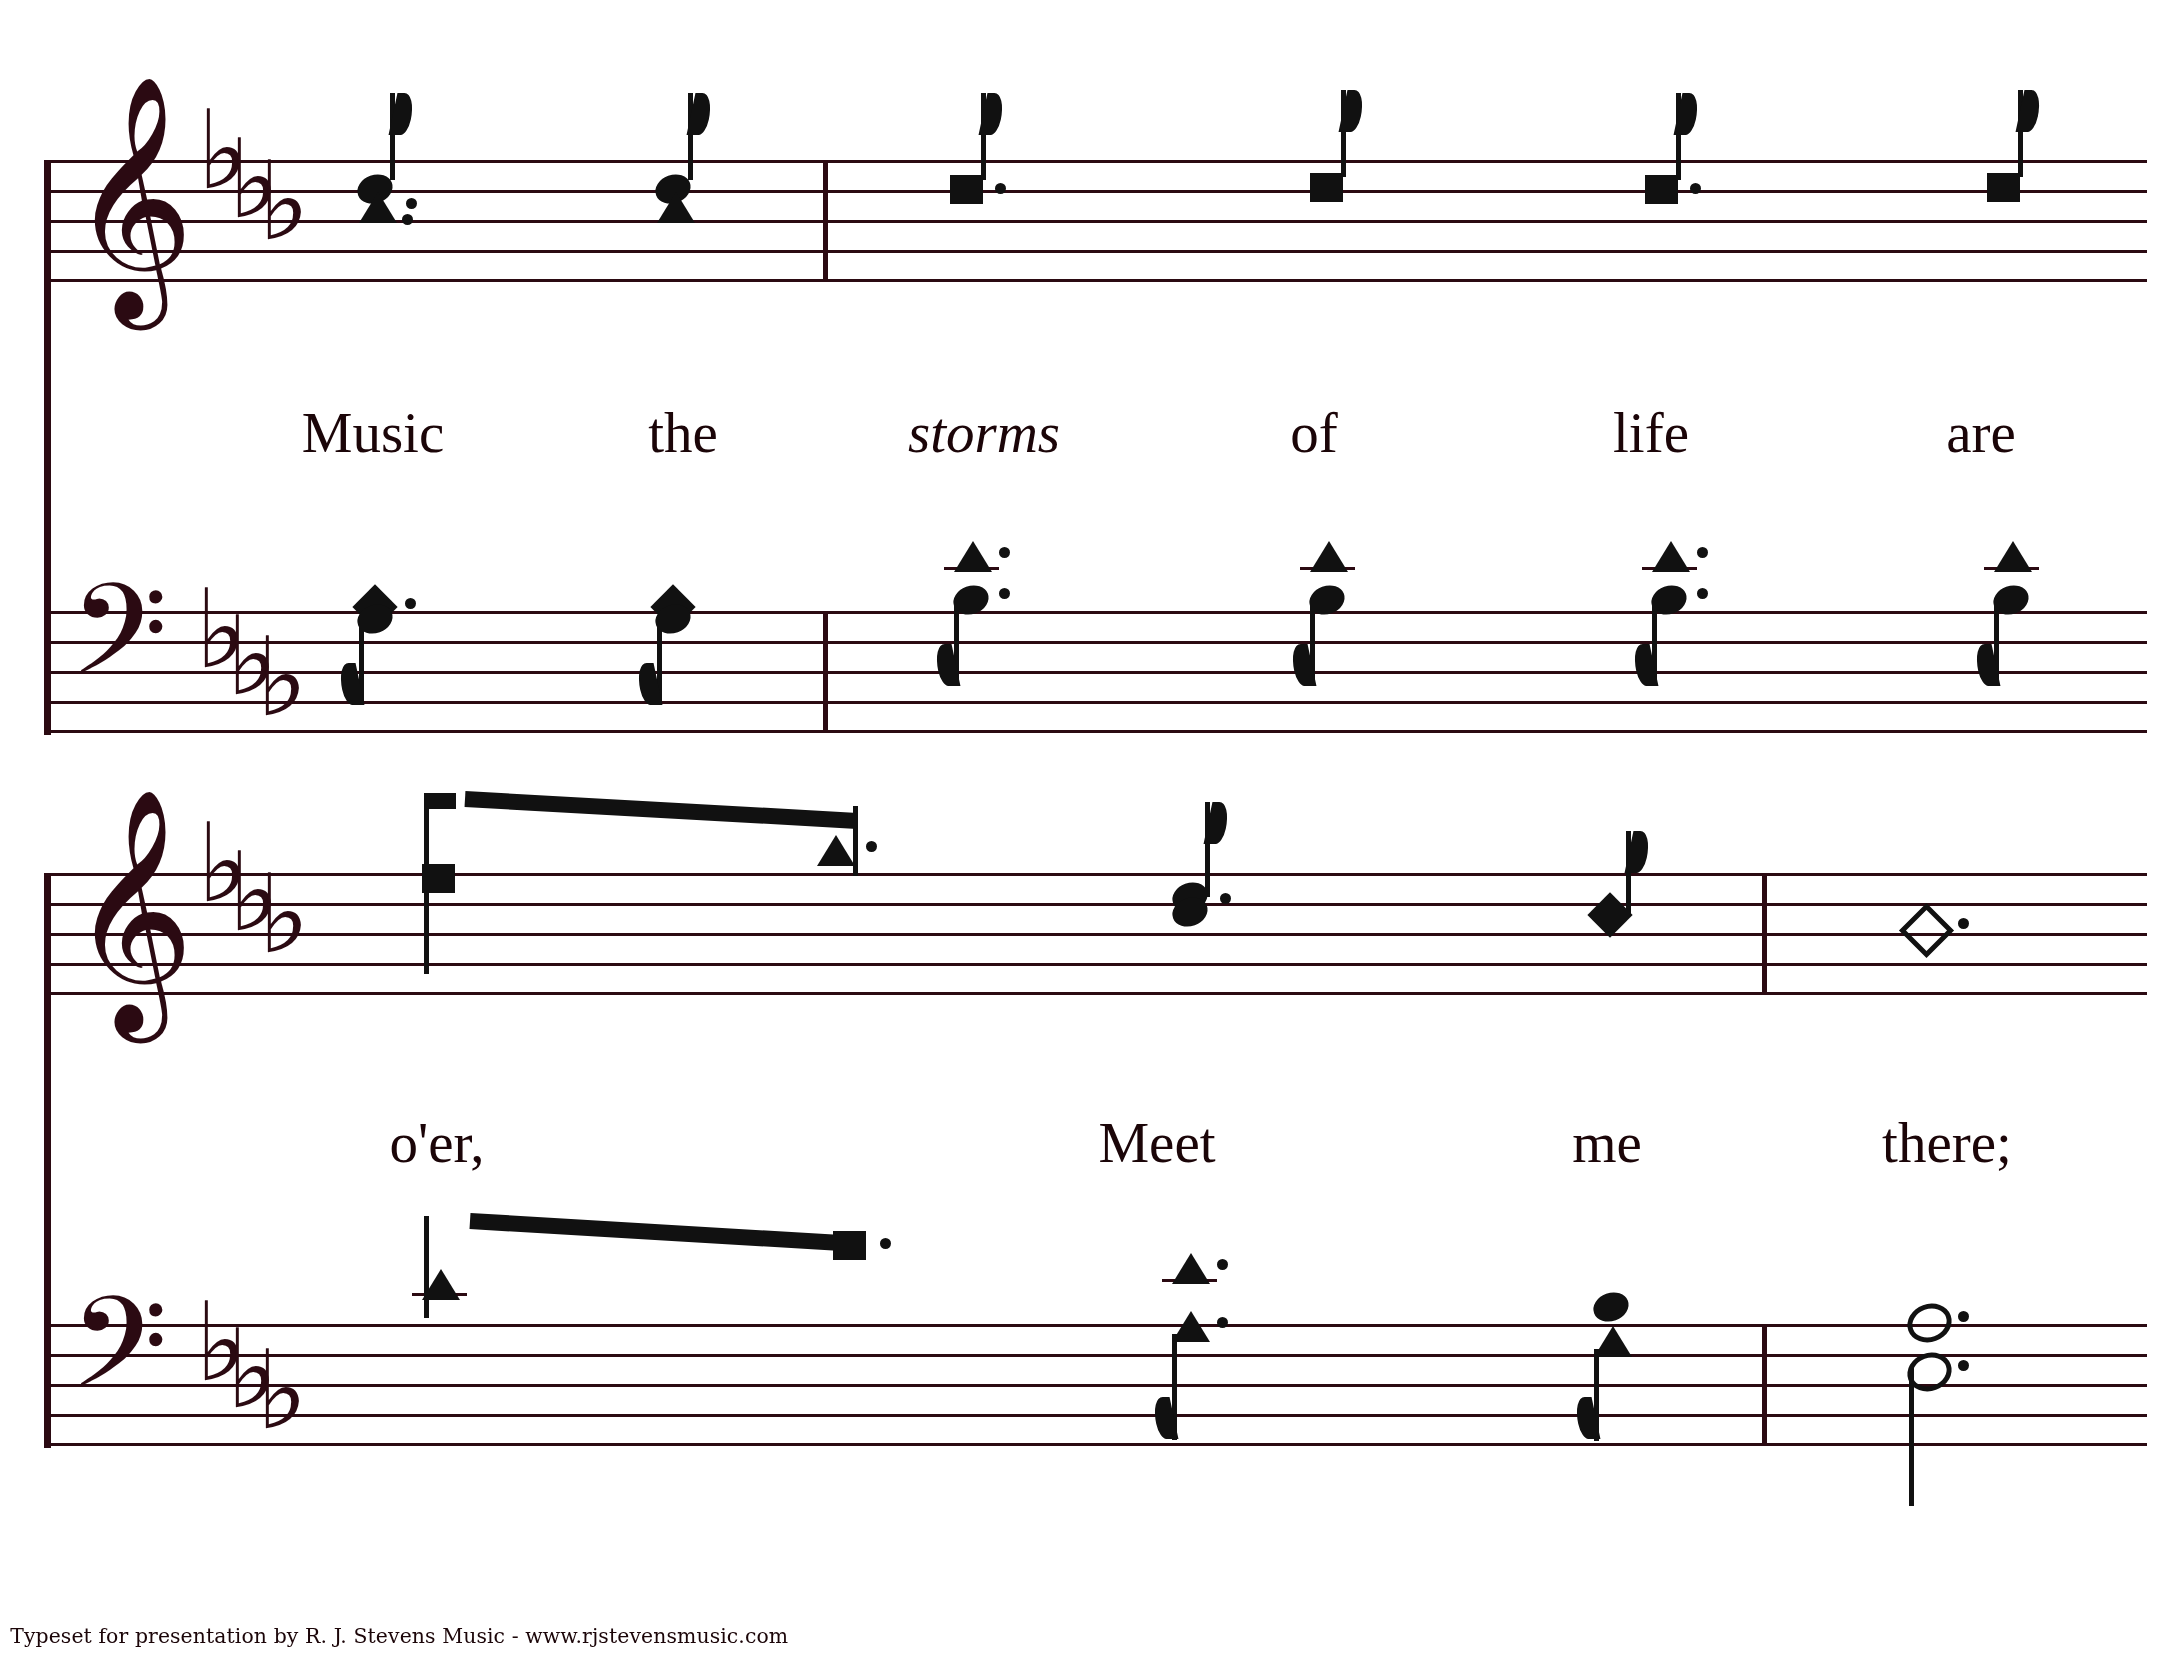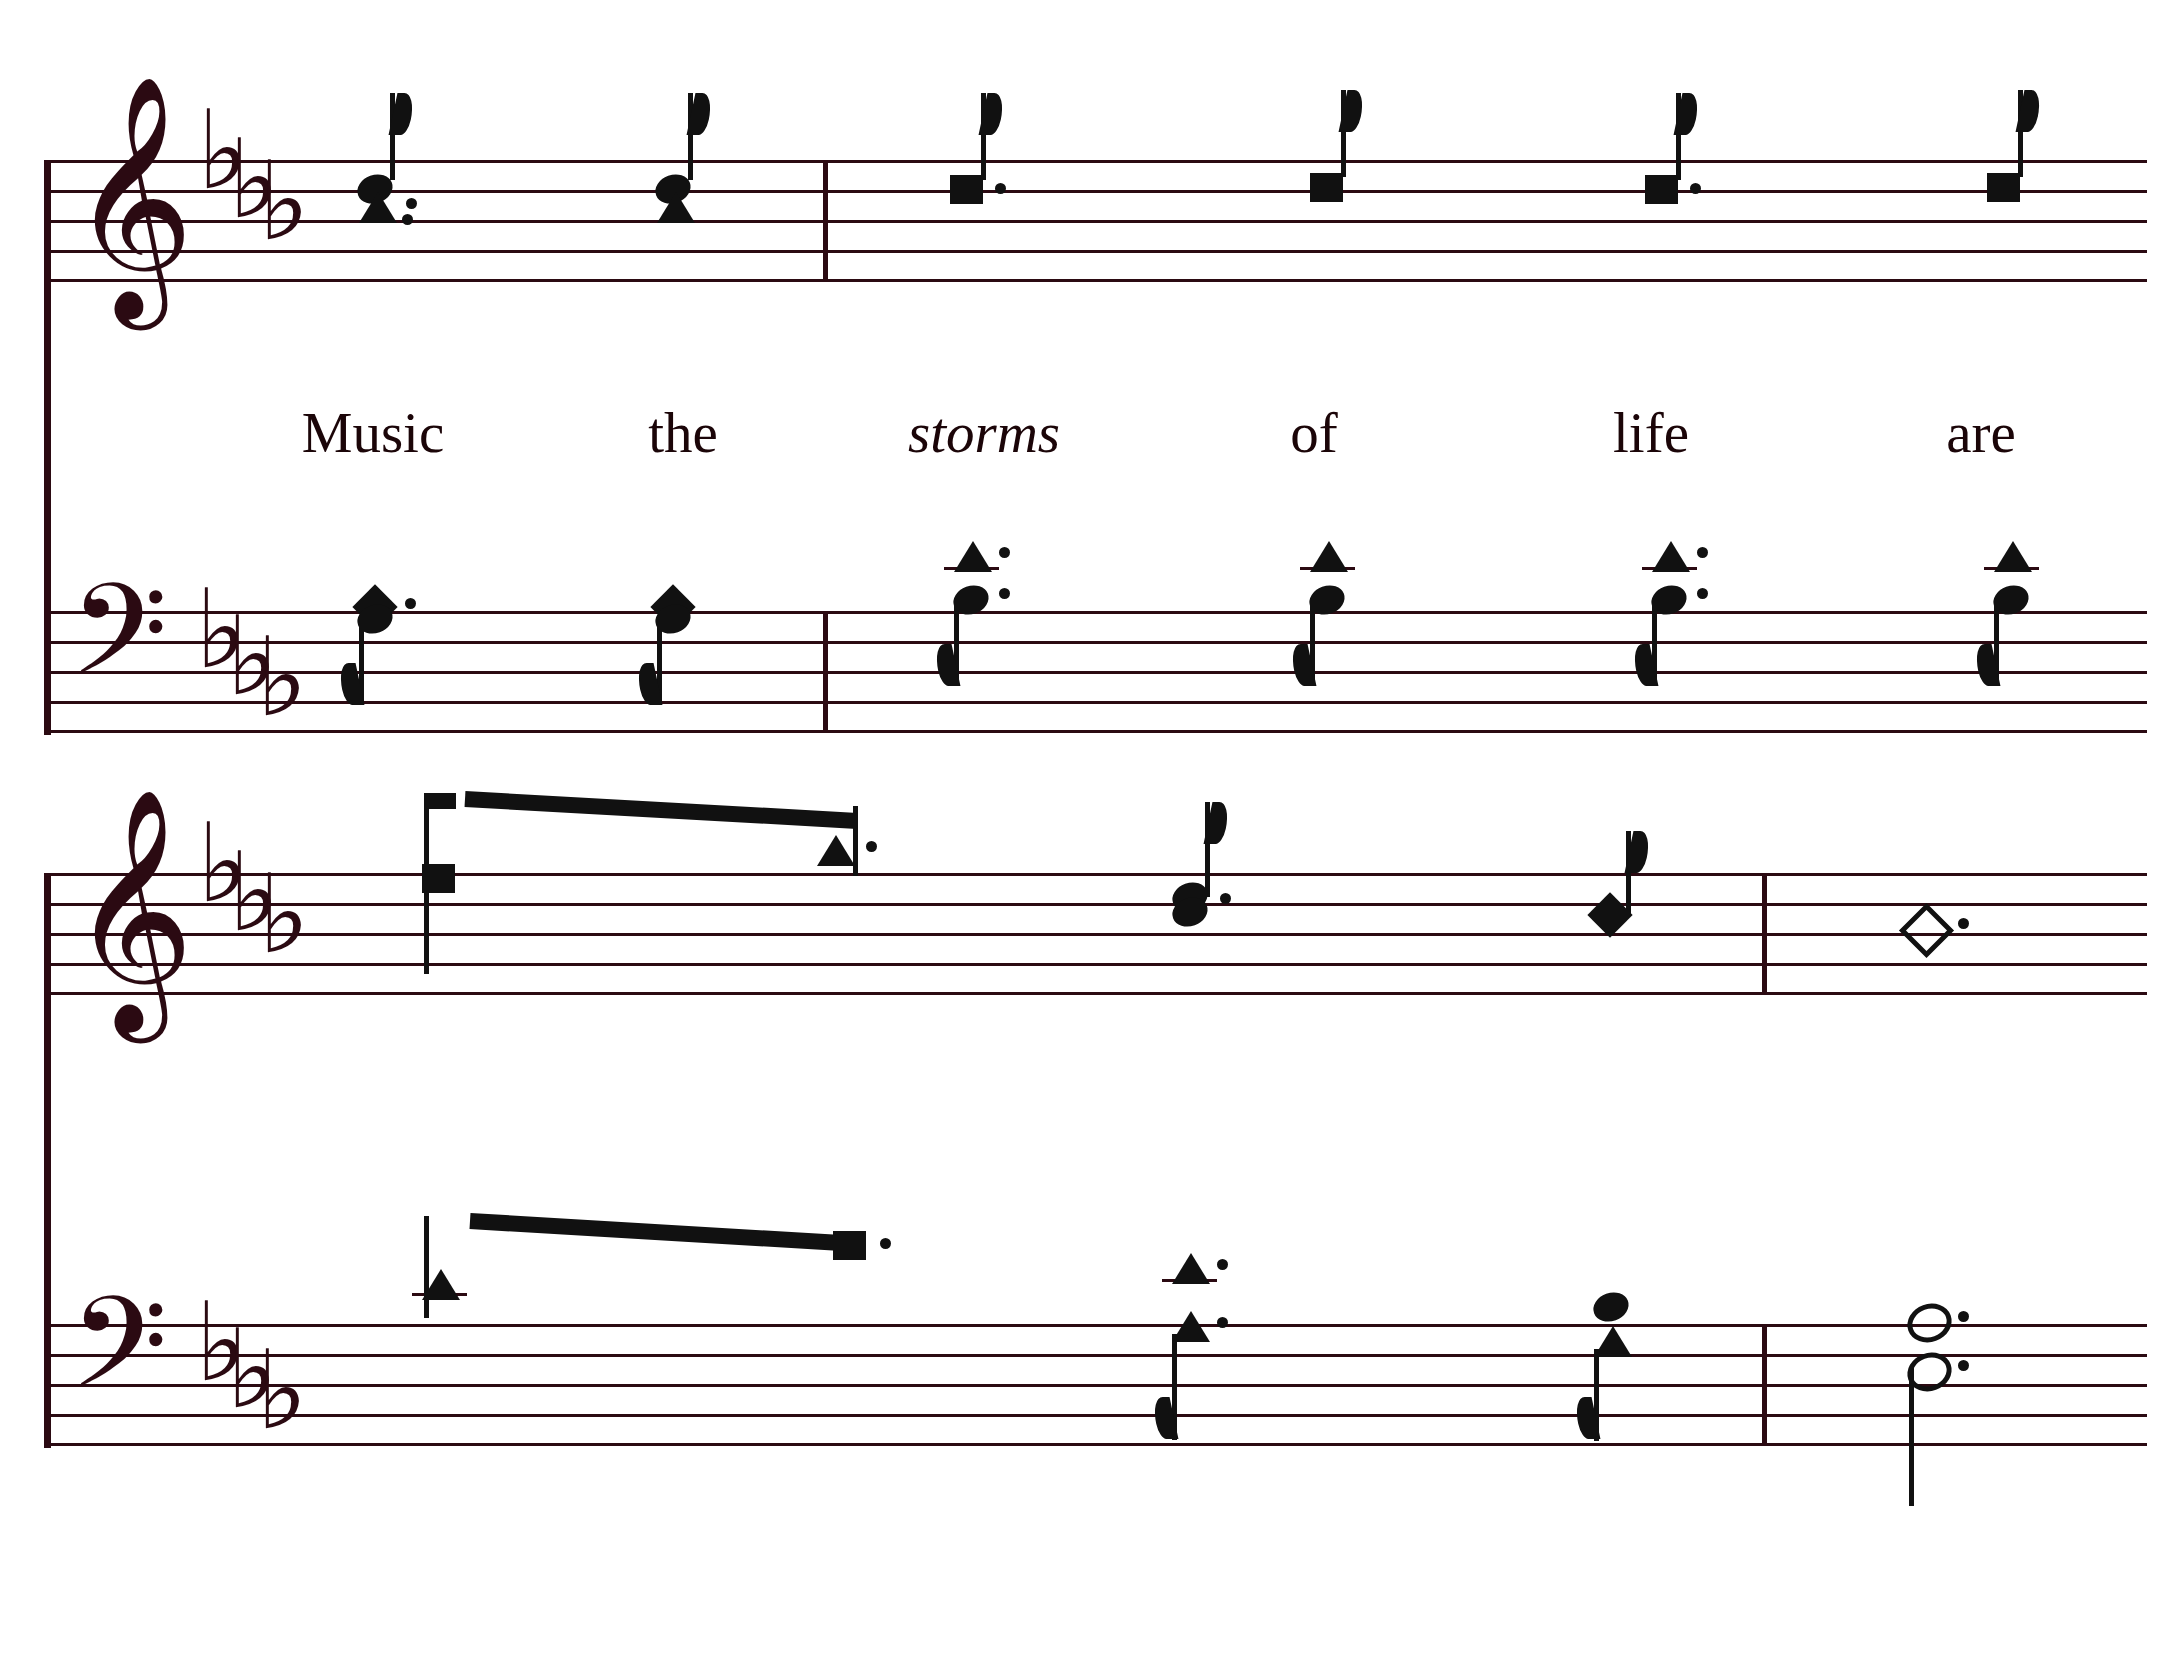--- a/index.html
+++ b/index.html
@@ -395,20 +395,26 @@
       </div>
 
       <div class="barline" style="left:1718px; top:0px; height:122px;"></div>
 
       <div class="note" style="left:1863px; top:0px;">
         <div class="head-diamond-open" style="left:0px; top:38px;"></div>
         <div class="dot" style="left:51px; top:45px;"></div>
       </div>
     </div>
 
+    <div class="lyricline" style="top:346px;">
+      <div class="lyric" style="left:437px;">o'er,</div>
+      <div class="lyric" style="left:1157px;">Meet</div>
+      <div class="lyric" style="left:1607px;">me</div>
+      <div class="lyric" style="left:1947px;">there;</div>
+    </div>
 
     <div class="staff" style="top:560px;">
       <div class="line l0"></div>
       <div class="line l1"></div>
       <div class="line l2"></div>
       <div class="line l3"></div>
       <div class="line l4"></div>
 
       <div class="clef bass" style="left:25.5px; top:-42px;">𝄢</div>
 
@@ -451,14 +457,15 @@
       <div class="note" style="left:1863px; top:0px;">
         <div class="head-oval-open" style="left:0px; top:-20.4px;"></div>
         <div class="head-oval-open" style="left:0px; top:29px;"></div>
         <div class="stem" style="left:1.5px; top:44px; height:138px;"></div>
         <div class="dot" style="left:51px; top:-13px;"></div>
         <div class="dot" style="left:51px; top:36px;"></div>
       </div>
     </div>
   </div>
 
+  <div class="footer">Typeset for presentation by R. J. Stevens Music  -  www.rjstevensmusic.com</div>
 </div>
 
 
 </body></html>

